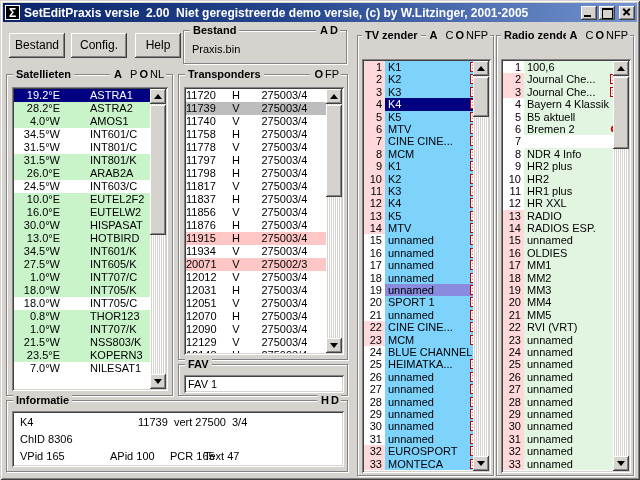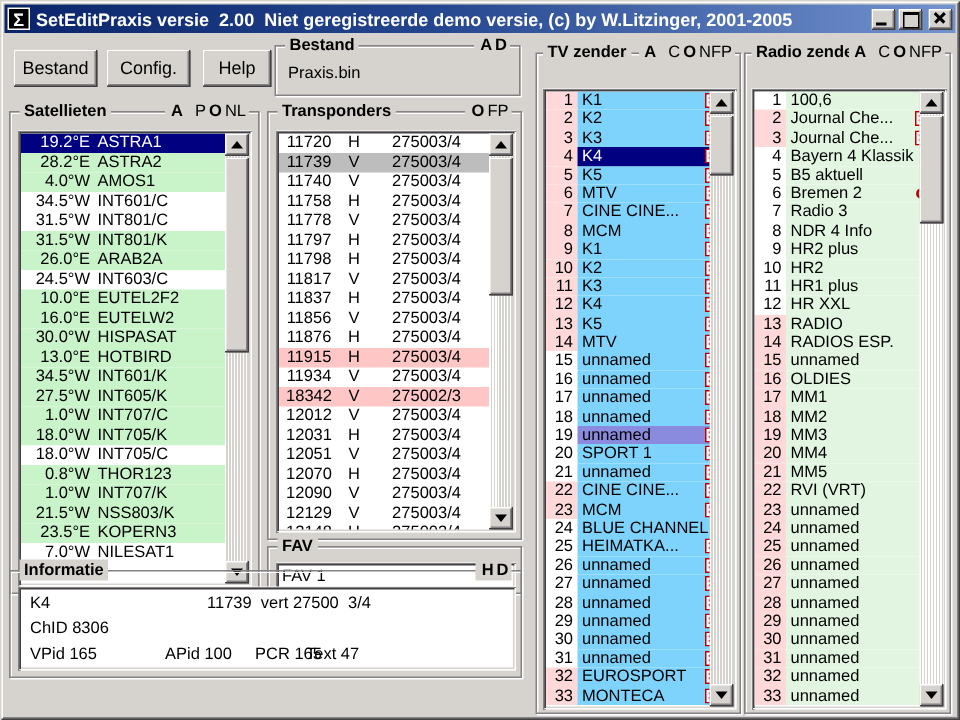--- a/index.html
+++ b/index.html
@@ -57,30 +57,30 @@
   .sb-btn { position:absolute; left:0; width:16px; height:15px; background:#d6d3ce;
     box-shadow: inset -1px -1px 0 #424142, inset 1px 1px 0 #ffffff, inset -2px -2px 0 #848284; }
   .sb-up { top:0; } .sb-down { bottom:0; }
   .sb-up::after { content:""; position:absolute; left:4px; top:5px;
     border-left:4px solid transparent; border-right:4px solid transparent; border-bottom:5px solid #000; }
   .sb-down::after { content:""; position:absolute; left:4px; top:5px;
     border-left:4px solid transparent; border-right:4px solid transparent; border-top:5px solid #000; }
   .sb-thumb { position:absolute; left:0; top:16px; width:16px; background:#d6d3ce;
     box-shadow: inset -1px -1px 0 #424142, inset 1px 1px 0 #ffffff, inset -2px -2px 0 #848284; }
   
-  .sat-row { display:flex; height:13px; font-size:11px; line-height:13px; white-space:pre; }
+  .sat-row { display:flex; height:13px; font-size:11px; line-height:13px; white-space:pre;gap:25px; }
   .sat-row.green { background:#c9f3c9; }
   .sat-row.white { background:#ffffff; }
   .sat-row.sel { background:#000080; color:#fff; }
   .sat-pos { width:46px; text-align:right; flex:none; }
   .sat-name { padding-left:5px; }
   .tp-row { display:flex; height:13px; font-size:11px; line-height:13px; white-space:pre; }
   .tp-row.pink { background:#ffc6c6; }
   .tp-row.sel { background:#bdbdbd; }
-  .tp-freq { width:40px; text-align:center; flex:none; }
+  .tp-freq { width:40px; text-align:left; flex:none; }
   .tp-pol { width:20px; text-align:center; flex:none; }
   .tp-sr { width:46px; text-align:right; flex:none; }
   .tp-fec { }
   
   .ch-row { position:relative; display:flex; height:12.4px; font-size:11px; line-height:12.5px; white-space:nowrap; }
   .ch-num { width:21px; flex:none; text-align:right; padding-right:3px; background:#fff; }
   .ch-num.pink { background:#ffd9d9; }
   .ch-name { flex:1; padding-left:3px; overflow:hidden; }
   .tv .ch-name { background:#7dd3fc; }
   .radio .ch-name { background:#e1f5e1; }
@@ -166,21 +166,21 @@
           <div class="tp-row white"><span class="tp-freq">11758</span><span class="tp-pol">H</span><span class="tp-sr">27500</span><span class="tp-fec">3/4</span></div>
           <div class="tp-row white"><span class="tp-freq">11778</span><span class="tp-pol">V</span><span class="tp-sr">27500</span><span class="tp-fec">3/4</span></div>
           <div class="tp-row white"><span class="tp-freq">11797</span><span class="tp-pol">H</span><span class="tp-sr">27500</span><span class="tp-fec">3/4</span></div>
           <div class="tp-row white"><span class="tp-freq">11798</span><span class="tp-pol">H</span><span class="tp-sr">27500</span><span class="tp-fec">3/4</span></div>
           <div class="tp-row white"><span class="tp-freq">11817</span><span class="tp-pol">V</span><span class="tp-sr">27500</span><span class="tp-fec">3/4</span></div>
           <div class="tp-row white"><span class="tp-freq">11837</span><span class="tp-pol">H</span><span class="tp-sr">27500</span><span class="tp-fec">3/4</span></div>
           <div class="tp-row white"><span class="tp-freq">11856</span><span class="tp-pol">V</span><span class="tp-sr">27500</span><span class="tp-fec">3/4</span></div>
           <div class="tp-row white"><span class="tp-freq">11876</span><span class="tp-pol">H</span><span class="tp-sr">27500</span><span class="tp-fec">3/4</span></div>
           <div class="tp-row pink"><span class="tp-freq">11915</span><span class="tp-pol">H</span><span class="tp-sr">27500</span><span class="tp-fec">3/4</span></div>
           <div class="tp-row white"><span class="tp-freq">11934</span><span class="tp-pol">V</span><span class="tp-sr">27500</span><span class="tp-fec">3/4</span></div>
-          <div class="tp-row pink"><span class="tp-freq">18342</span><span class="tp-pol">V</span><span class="tp-sr">27500</span><span class="tp-fec">2/3</span></div>
+          <div class="tp-row pink"><span class="tp-freq">20071</span><span class="tp-pol">V</span><span class="tp-sr">27500</span><span class="tp-fec">2/3</span></div>
           <div class="tp-row white"><span class="tp-freq">12012</span><span class="tp-pol">V</span><span class="tp-sr">27500</span><span class="tp-fec">3/4</span></div>
           <div class="tp-row white"><span class="tp-freq">12031</span><span class="tp-pol">H</span><span class="tp-sr">27500</span><span class="tp-fec">3/4</span></div>
           <div class="tp-row white"><span class="tp-freq">12051</span><span class="tp-pol">V</span><span class="tp-sr">27500</span><span class="tp-fec">3/4</span></div>
           <div class="tp-row white"><span class="tp-freq">12070</span><span class="tp-pol">H</span><span class="tp-sr">27500</span><span class="tp-fec">3/4</span></div>
           <div class="tp-row white"><span class="tp-freq">12090</span><span class="tp-pol">V</span><span class="tp-sr">27500</span><span class="tp-fec">3/4</span></div>
           <div class="tp-row white"><span class="tp-freq">12129</span><span class="tp-pol">V</span><span class="tp-sr">27500</span><span class="tp-fec">3/4</span></div>
           <div class="tp-row white"><span class="tp-freq">12148</span><span class="tp-pol">H</span><span class="tp-sr">27500</span><span class="tp-fec">3/4</span></div>
         </div>
       <div class="scrollbar">
         <div class="sb-btn sb-up"></div>
@@ -188,21 +188,21 @@
         <div class="sb-btn sb-down"></div>
       </div>
     </div>
   </div>
 
   <div class="gb" style="left:178px; top:364px; width:170px; height:32px;">
     <div class="gb-label">FAV</div>
     <input class="fav-input" style="left: 5px; top: 10px; width: 160px; height: 18px;" value="FAV 1">
   </div>
 
-  <div class="gb" style="left:6px; top:380px; width:342px; height:72px;">
+  <div class="gb" style="left:6px; top:400px; width:342px; height:72px;">
     <div class="gb-label">Informatie</div>
     <div class="gb-flags"><span class="b">H</span><span class="b">D</span></div>
     <div class="sunken" style="left:5px; top:10px; width:332px; height:56px;">
       <div class="info-line" style="left:8px;  top:5px;">K4</div>
       <div class="info-line" style="left:126px; top:5px;">11739  vert 27500  3/4</div>
       <div class="info-line" style="left:8px;  top:22px;">ChID 8306</div>
       <div class="info-line" style="left:8px;  top:39px;">VPid 165</div>
       <div class="info-line" style="left:70px; top:39px;margin-left:28px;">APid 100</div>
       <div class="info-line" style="left:130px;top:39px;margin-left:28px;">PCR 165</div>
       <div class="info-line" style="left:192px;top:39px;">Text 47</div>
@@ -589,21 +589,20 @@
             <span class="ch-name">Bremen 2</span>
             <span class="ch-icon"><svg width="17" height="10" viewBox="0 0 17 10">
                 <circle cx="4.2" cy="5" r="2.6" fill="none" stroke="#c00000" stroke-width="1.8"></circle>
                 <rect x="6.8" y="4.1" width="8.2" height="1.8" fill="#c00000"></rect>
                 <rect x="10.6" y="5.9" width="1.6" height="2" fill="#c00000"></rect>
                 <rect x="13.4" y="5.9" width="1.6" height="2.7" fill="#c00000"></rect>
               </svg></span>
           </div>
           <div class="ch-row">
             <span class="ch-num">7</span>
-            <span class="ch-name">Radio 3</span>
           </div>
           <div class="ch-row">
             <span class="ch-num">8</span>
             <span class="ch-name">NDR 4 Info</span>
           </div>
           <div class="ch-row">
             <span class="ch-num">9</span>
             <span class="ch-name">HR2 plus</span>
           </div>
           <div class="ch-row">

